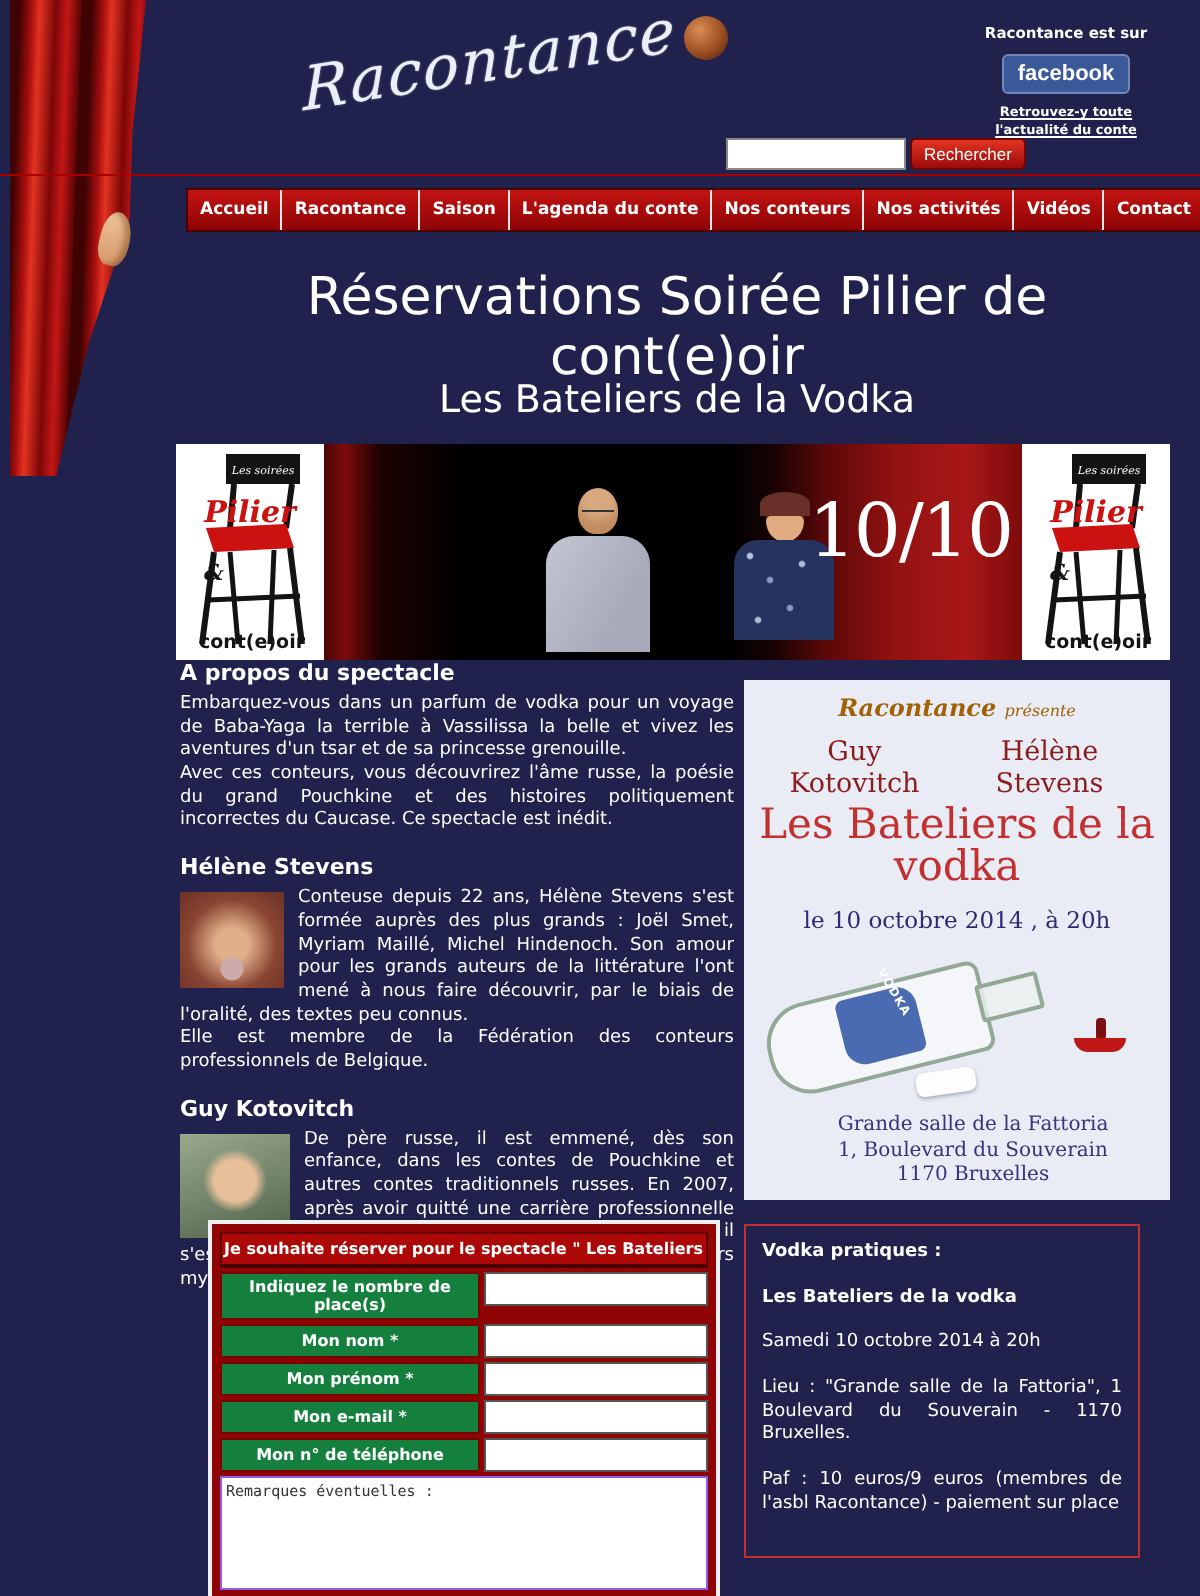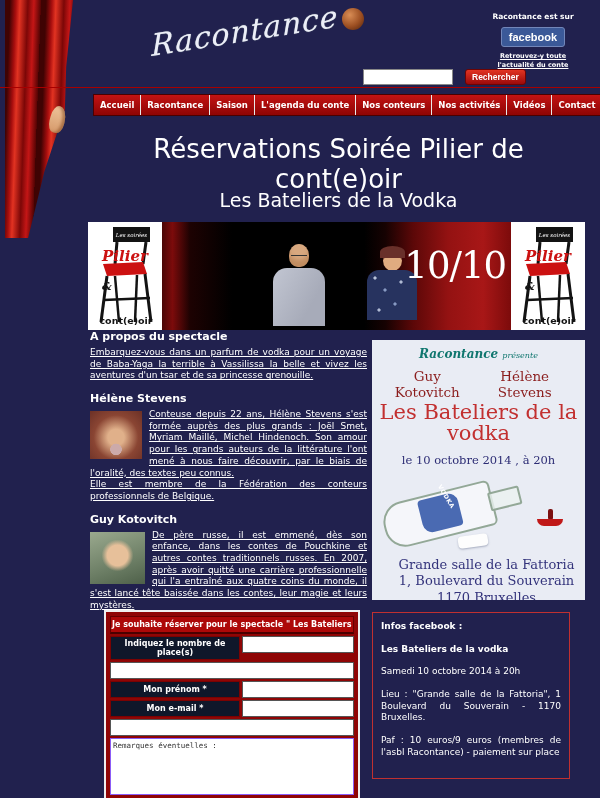--- a/index.html
+++ b/index.html
@@ -25,22 +25,22 @@
 
   #fb-block{position:absolute;right:8px;top:12px;width:118px;text-align:center;color:#fff;}
   .fb-line1{font-size:7.5px;font-weight:bold;}
   .fb-btn{display:block;margin:6px auto 5px;width:64px;background:#3b5998;
     border:1px solid #7286b9;border-radius:3px;color:#fff;font-weight:bold;
     font-size:11px;padding:3px 0;font-family:"Liberation Sans",sans-serif;cursor:pointer;}
   .fb-line2{font-size:6.5px;font-weight:bold;line-height:1.35;text-decoration:underline;}
 
   #search-bar{position:absolute;left:363px;top:69px;display:flex;align-items:center;}
   #search-bar input{width:84px;height:14px;border:1px solid #888;font-size:9px;padding:0 2px;}
-  #search-bar button{margin-left:12px;background:linear-gradient(180deg,#e23422,#9c0a0a);
-    color:#fff;font-weight:bold;font-size:8.5px;border:1px solid #6d0404;border-radius:3px;
+  #search-bar button{margin-left:2px;background:linear-gradient(180deg,#e23422,#9c0a0a);
+    color:#fff;font-weight:normal;font-size:8.5px;border:1px solid #6d0404;border-radius:3px;
     padding:1px 6px;height:16px;cursor:pointer;}
 
   #divider{position:absolute;left:0;top:87px;width:600px;height:1px;background:#a80000;}
 
   
   #main-nav{position:absolute;left:93px;top:94px;display:flex;border:1px solid #4a0000;}
   #main-nav a{display:block;padding:5px 6px;font-size:8.5px;font-weight:bold;color:#fff;
     background:linear-gradient(180deg,#c31313,#8e0404);border-right:1px solid #e9e9e9;
     text-decoration:none;white-space:nowrap;cursor:pointer;}
   #main-nav a:last-child{border-right:none;}
@@ -73,34 +73,34 @@
     background:#27335f;
     background-image:radial-gradient(circle at 8px 8px,rgba(210,220,240,.85) 1.2px,transparent 2px),
       radial-gradient(circle at 18px 20px,rgba(160,180,220,.8) 1.2px,transparent 2px),
       radial-gradient(circle at 34px 12px,rgba(210,220,240,.8) 1.2px,transparent 2px),
       radial-gradient(circle at 28px 34px,rgba(160,180,220,.8) 1.2px,transparent 2px),
       radial-gradient(circle at 12px 40px,rgba(210,220,240,.8) 1.2px,transparent 2px);}
 
   
   #about-col{position:absolute;left:90px;top:330px;width:277px;color:#fff;}
   #about-col h3{font-size:11px;margin:8px 0 4px;font-weight:bold;}
-  #about-col p{font-size:9px;line-height:1.3;text-align:justify;margin:0;text-decoration:underline;}
+  #about-col p{font-size:9px;line-height:1.3;text-align:justify;margin:0;}
   .bio-photo{float:left;margin:2px 7px 2px 0;}
   .photo-helene{width:52px;height:48px;
     background:radial-gradient(circle at 50% 80%,#caa 12%,transparent 13%),
       radial-gradient(circle at 50% 55%,#e0b08a 22%,#8a4533 60%,#6b3026 100%);
     background-color:#3a2a28;}
   .photo-guy{width:55px;height:52px;
     background:radial-gradient(circle at 50% 45%,#e7c09a 26%,transparent 40%),
       linear-gradient(160deg,#9aa98e,#6d7f66 60%,#4e6049);}
 
   
   #show-poster{position:absolute;left:372px;top:340px;width:213px;height:260px;
     background:#e9ecf4;text-align:center;font-family:"DejaVu Serif",serif;overflow:hidden;}
-  .p-presente{margin-top:7px;color:#0f766e;font-size:12px;font-style:italic;font-weight:bold;}
+  .p-presente{margin-top:7px;color:#a16207;font-size:12px;font-style:italic;font-weight:bold;}
   .p-presente .small{font-size:8px;font-weight:normal;}
   .p-names{display:flex;justify-content:space-between;padding:0 9px;color:#8b1d1d;
     font-size:13.5px;margin-top:7px;}
   .p-title{color:#c23030;font-size:21px;margin-top:2px;line-height:1;}
   .p-date{color:#2c2c74;font-size:11.5px;margin-top:9px;}
   .p-art{position:relative;height:86px;margin-top:4px;}
   .bottle{position:absolute;left:10px;top:18px;width:140px;height:42px;transform:rotate(-14deg);}
   .bottle-body{position:absolute;left:0;top:0;width:108px;height:42px;
     border-radius:21px 6px 6px 21px;border:2px solid #93a897;background:rgba(255,255,255,.55);}
   .bottle-label{position:absolute;left:38px;top:4px;width:40px;height:34px;background:#4a6ab2;
@@ -108,30 +108,30 @@
   .bottle-label span{display:block;transform:rotate(73deg) translate(2px,-10px);color:#fff;
     font-size:6px;font-weight:bold;letter-spacing:.5px;font-family:"DejaVu Sans",sans-serif;}
   .bottle-neck{position:absolute;left:108px;top:13px;width:28px;height:15px;
     background:rgba(235,242,240,.8);border:2px solid #93a897;border-radius:2px;}
   .ice{position:absolute;left:86px;top:64px;width:30px;height:12px;background:#fdfdfd;
     border-radius:4px;transform:rotate(-8deg);box-shadow:0 1px 2px rgba(100,110,140,.5);}
   .canoe{position:absolute;right:22px;top:48px;width:26px;height:7px;background:#c01818;
     border-radius:0 0 10px 10px;}
   .rower{position:absolute;right:32px;top:38px;width:5px;height:11px;background:#7c1010;
     border-radius:2px;}
-  .p-venue{color:#34347c;font-size:13px;line-height:1.25;padding-left:16px;}
+  .p-venue{color:#34347c;font-size:10px;line-height:1.25;padding-left:16px;}
 
   
   #res-form{position:absolute;left:104px;top:610px;width:256px;background:#8f0505;
     border:2px solid #efefef;box-sizing:border-box;padding:4px;}
   .f-header{background:#ad0808;border:1px solid #600;border-bottom:2px solid #4a0000;color:#fff;
     font-size:8px;font-weight:bold;text-align:center;padding:3px 1px;margin-bottom:2px;
     white-space:nowrap;overflow:hidden;}
   .f-row{display:flex;margin-bottom:2px;gap:2px;}
-  .f-label{width:128px;flex:none;background:#0f172a;border:1px solid #7a0202;color:#fff;
+  .f-label{width:128px;flex:none;background:#15803d;border:1px solid #7a0202;color:#fff;
     font-weight:bold;font-size:8px;display:flex;align-items:center;justify-content:center;
     padding:2px 0;text-align:center;}
   .f-input{flex:1;border:1px solid #555;font-size:9px;height:17px;box-sizing:border-box;min-width:0;}
   #res-form textarea{display:block;width:100%;height:57px;font-family:"DejaVu Sans Mono",monospace;
     font-size:7.5px;color:#333;border:1px solid #8b5cf6;resize:none;box-sizing:border-box;
     padding:2px;margin-top:2px;}
   .f-btnrow{display:flex;justify-content:center;gap:12px;padding:6px 0 3px;}
 
   
   #infos-box{position:absolute;left:372px;top:612px;width:198px;min-height:154px;
@@ -232,20 +232,21 @@
         <line x1="11" y1="74" x2="57" y2="72" stroke="#131313" stroke-width="2.5"></line>
         <text x="14" y="64" fill="#131313" font-size="11" font-weight="bold" font-style="italic" text-anchor="middle" font-family="DejaVu Serif, serif">&amp;</text>
         <text x="33" y="98" fill="#131313" font-size="9.5" font-weight="bold" text-anchor="middle" font-family="DejaVu Sans, sans-serif">cont(e)oir</text>
       </svg>
     </div>
   </div>
 
   <section id="about-col">
     <h3 style="margin-top:0;">A propos du spectacle</h3>
     <p>Embarquez-vous dans un parfum de vodka pour un voyage de Baba-Yaga la terrible à Vassilissa la belle et vivez les aventures d'un tsar et de sa princesse grenouille.</p>
+    <p>Avec ces conteurs, vous découvrirez l'âme russe, la poésie du grand Pouchkine et des histoires politiquement incorrectes du Caucase. Ce spectacle est inédit.</p>
 
     <h3 style="margin-top:10px;">Hélène Stevens</h3>
     <div>
       <div class="bio-photo photo-helene"></div>
       <p>Conteuse depuis 22 ans, Hélène Stevens s'est formée auprès des plus grands : Joël Smet, Myriam Maillé, Michel Hindenoch. Son amour pour les grands auteurs de la littérature l'ont mené à nous faire découvrir, par le biais de l'oralité, des textes peu connus.</p>
       <p>Elle est membre de la Fédération des conteurs professionnels de Belgique.</p>
     </div>
 
     <h3 style="margin-top:10px;">Guy Kotovitch</h3>
     <div>
@@ -286,43 +287,45 @@
   </aside>
 
   <form id="res-form">
     <div class="f-header">Je souhaite réserver pour le spectacle " Les Bateliers de la</div>
 
     <div class="f-row">
       <div class="f-label">Indiquez le nombre de place(s)</div>
       <input class="f-input" type="text" value="" style="">
     </div>
     <div class="f-row">
+      <div class="f-label">Mon nom *</div>
       <input class="f-input" type="text" value="" style="">
     </div>
     <div class="f-row">
       <div class="f-label">Mon prénom *</div>
       <input class="f-input" type="text" value="" style="">
     </div>
     <div class="f-row">
       <div class="f-label">Mon e-mail *</div>
       <input class="f-input" type="text" value="" style="">
     </div>
     <div class="f-row">
+      <div class="f-label">Mon n° de téléphone</div>
       <input class="f-input" type="text" value="" style="">
     </div>
 
     <textarea style="">Remarques éventuelles :</textarea>
 
     <div class="f-btnrow">
       
       
     </div>
   </form>
 
   <aside id="infos-box">
-    <p class="bold">Infos facebook :</p>
+    <p class="bold">Vodka pratiques :</p>
     <p class="bold">Les Bateliers de la vodka</p>
     <p>Samedi 10 octobre 2014 à 20h</p>
     <p class="just">Lieu : "Grande salle de la Fattoria", 1 Boulevard du Souverain - 1170 Bruxelles.</p>
     <p class="just">Paf : 10 euros/9 euros (membres de l'asbl Racontance) - paiement sur place</p>
   </aside>
 
 </div>
 
 </body></html>

